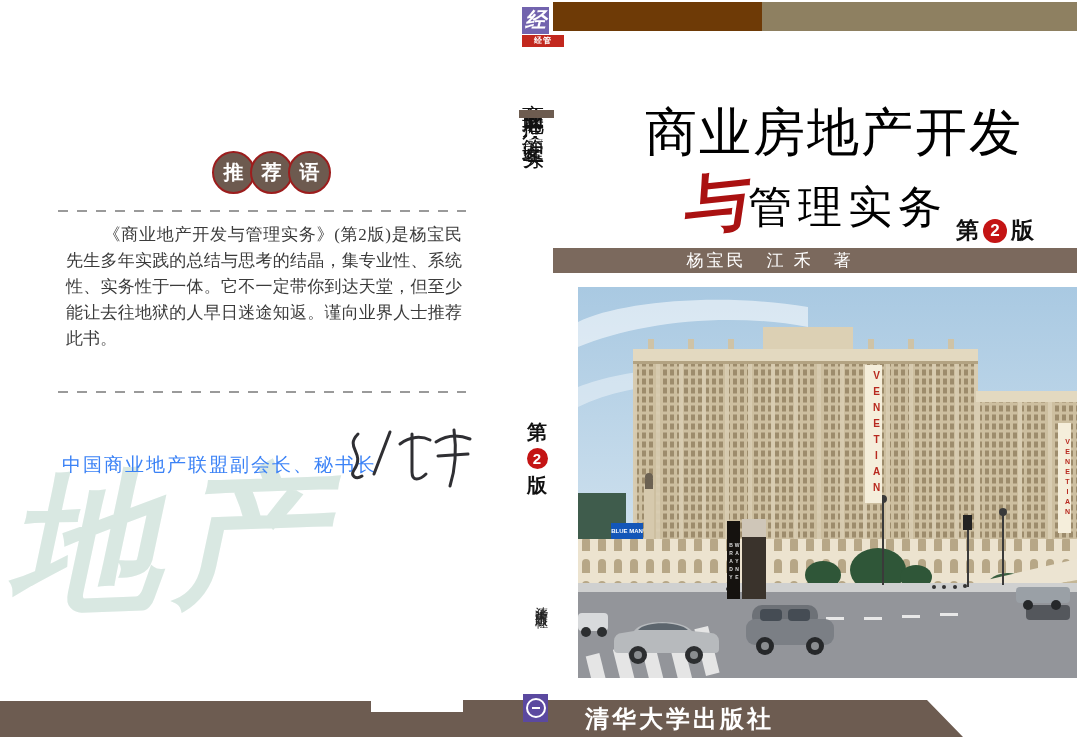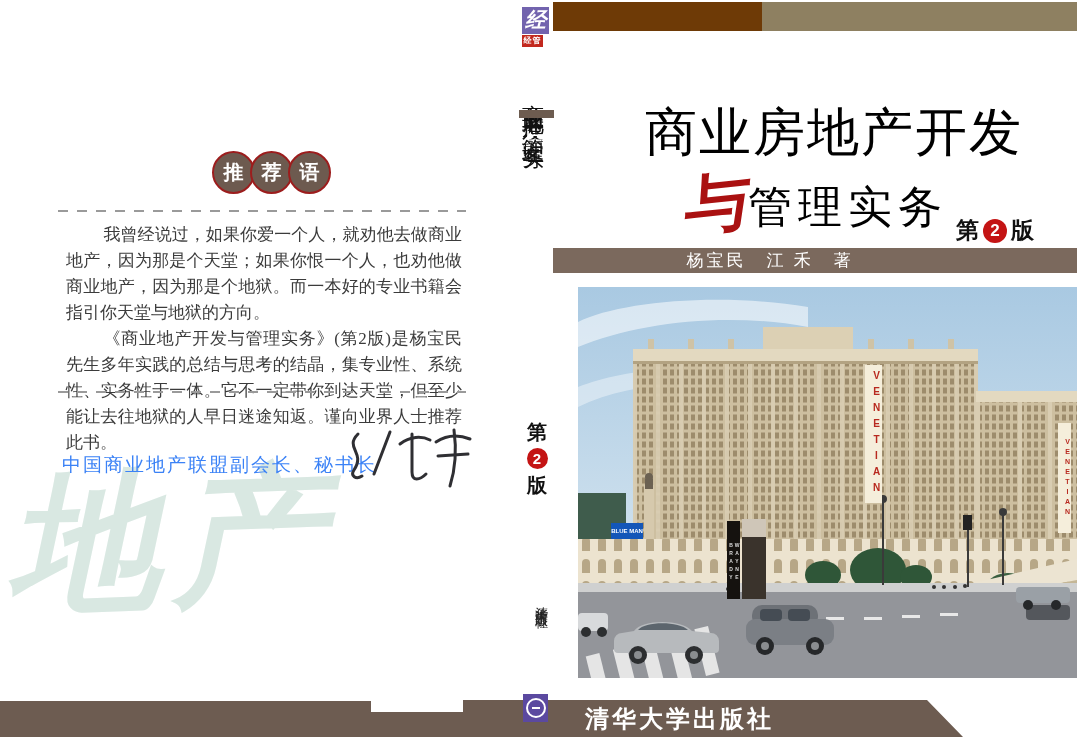--- a/index.html
+++ b/index.html
@@ -6,21 +6,21 @@
   .canvas{position:relative;width:1077px;height:737px;background:#fff;overflow:hidden;
           font-family:"Liberation Serif","DejaVu Serif",serif;}
   .abs{position:absolute;}
 
   
   .topbar-dark{left:553px;top:2px;width:209px;height:29px;background:#6e3a06;}
   .topbar-khaki{left:762px;top:2px;width:315px;height:29px;background:#8e8061;}
   .imprint{left:522px;top:7px;width:27px;height:27px;background:#7263ae;
            display:flex;align-items:center;justify-content:center;}
   .imprint-glyph{color:#fff;font-size:21px;font-style:italic;font-weight:bold;line-height:1;}
-  .imprint-label{left:522px;top:35px;width:21px;height:12px;background:#c2281e;color:#fff;
+  .imprint-label{left:522px;top:35px;width:42px;height:12px;background:#c2281e;color:#fff;
            font:bold 8px/12px "Liberation Sans",sans-serif;text-align:center;letter-spacing:1px;}
 
   
   .badge{left:212px;top:151px;display:flex;}
   .badge-circle{width:39px;height:39px;border-radius:50%;background:#6d5a4f;border:2px solid #9c1d1d;
                 color:#fff;font-size:20px;font-weight:bold;display:flex;align-items:center;
                 justify-content:center;margin-left:-5px;}
   .badge-circle:first-child{margin-left:0;}
   .dash-line{height:2px;background:repeating-linear-gradient(90deg,#9a9a9a 0 10px,transparent 10px 19px);}
   .dash1{left:58px;top:210px;width:408px;}
@@ -106,21 +106,20 @@
 
     <div class="abs badge">
       <span class="badge-circle">推</span>
       <span class="badge-circle">荐</span>
       <span class="badge-circle">语</span>
     </div>
 
     <div class="abs dash-line dash1"></div>
 
     <div class="abs body-text">
-      <p>我曾经说过，如果你爱一个人，就劝他去做商业地产，因为那是个天堂；如果你恨一个人，也劝他做商业地产，因为那是个地狱。而一本好的专业书籍会指引你天堂与地狱的方向。</p>
       <p>《商业地产开发与管理实务》(第2版)是杨宝民先生多年实践的总结与思考的结晶，集专业性、系统性、实务性于一体。它不一定带你到达天堂，但至少能让去往地狱的人早日迷途知返。谨向业界人士推荐此书。</p>
     </div>
 
     <div class="abs dash-line dash2"></div>
 
     <div class="abs attribution">中国商业地产联盟副会长、秘书长</div>
 
     <svg class="abs signature" width="135" height="80" viewBox="0 0 135 80">
       <g fill="none" stroke="#2f2f33" stroke-width="3" stroke-linecap="round">
         <path d="M18,12 C4,26 26,30 14,48 C10,54 16,58 22,54"></path>

